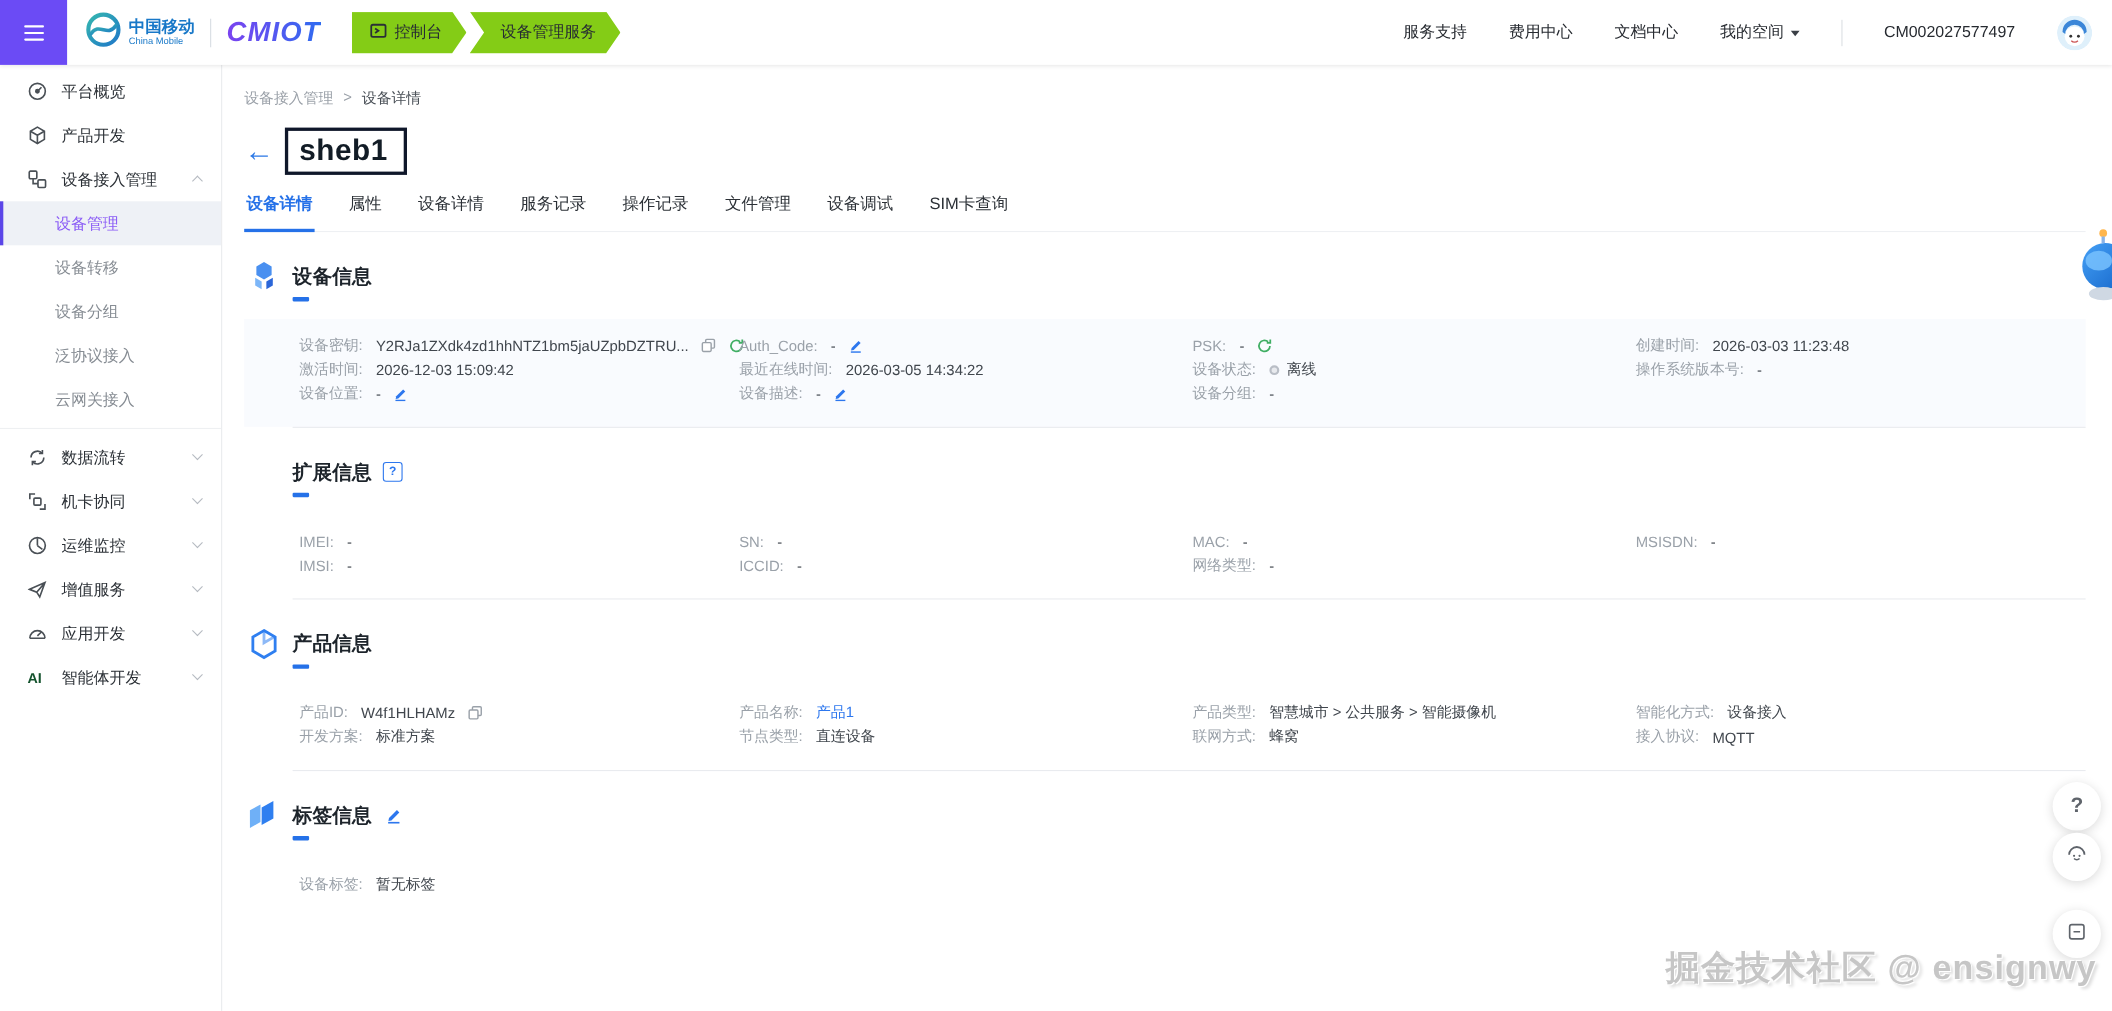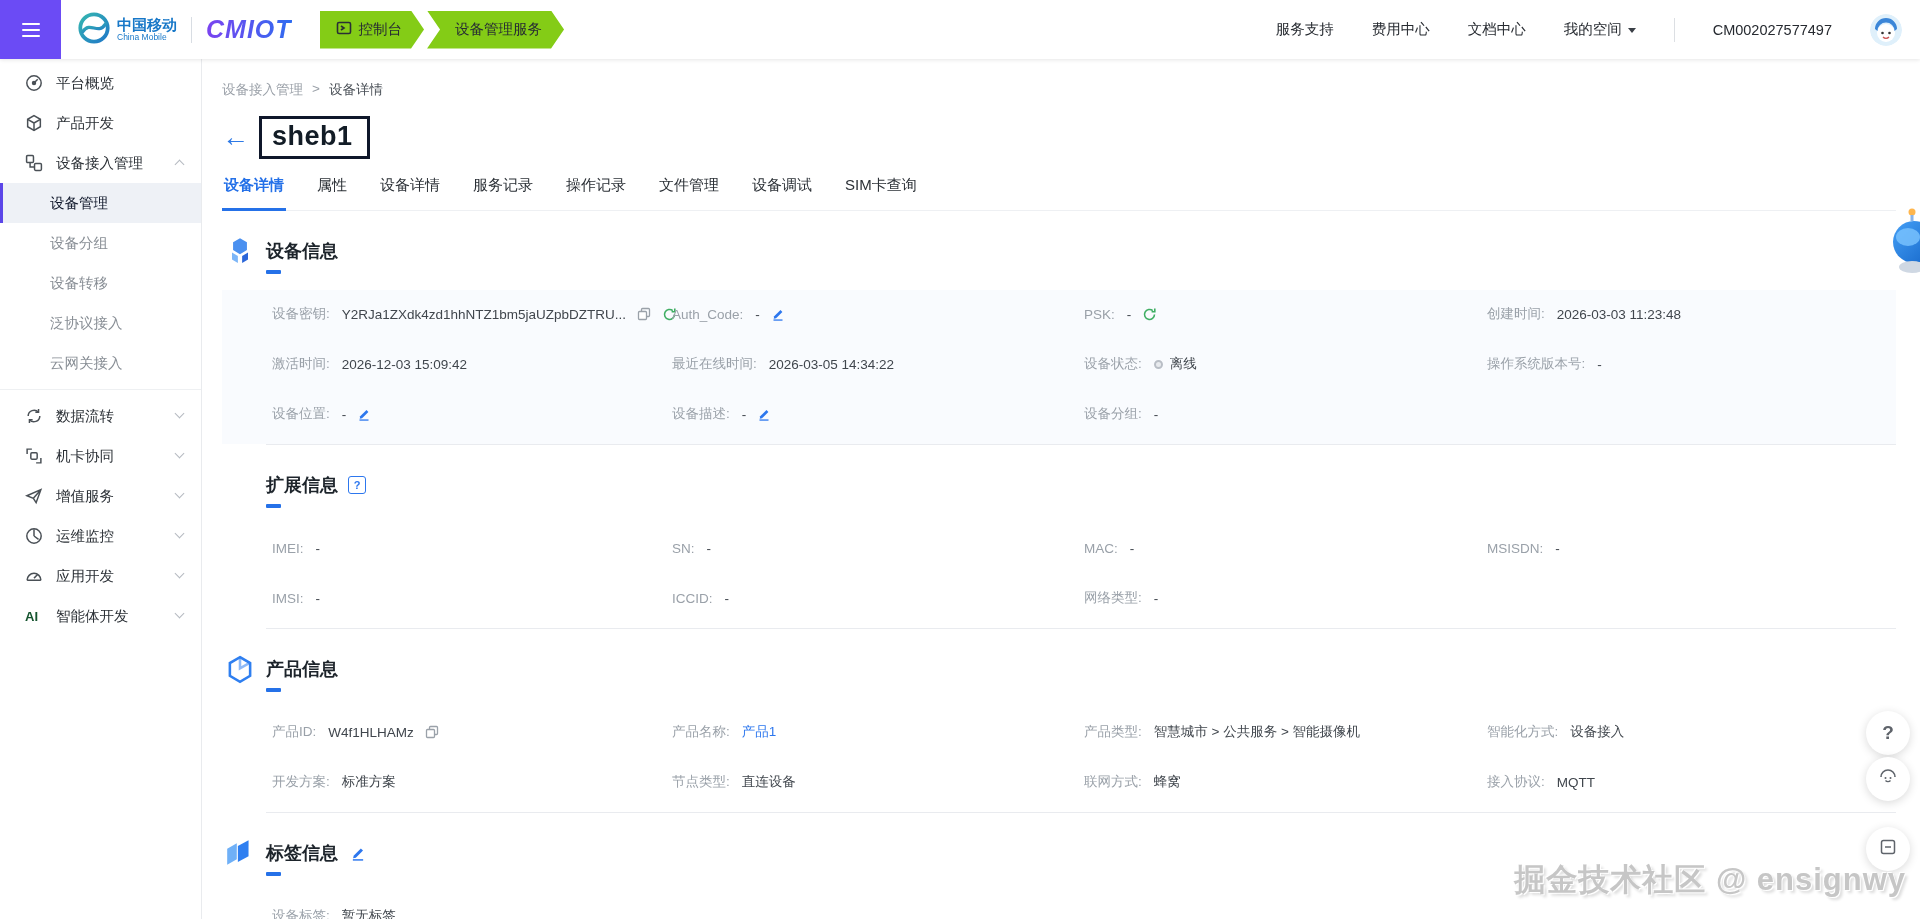--- a/index.html
+++ b/index.html
@@ -44,21 +44,21 @@
   .sitem { position:relative; height:40px; display:flex; align-items:center; padding-left:25px;
     gap:13px; color:#2b3036; cursor:pointer; white-space:nowrap; }
   .sitem .sicon { width:18px; height:18px; display:inline-flex; flex:0 0 auto; }
   .ai-glyph { font-size:13px; font-weight:bold; color:#14532d; width:18px; text-align:left; }
   .chev { position:absolute; right:18px; top:17px; width:7px; height:7px;
     border-right:1.5px solid #b5bac1; border-bottom:1.5px solid #b5bac1; }
   .chev.down { transform:rotate(45deg); top:14px; }
   .chev.up { transform:rotate(-135deg); top:18px; }
   .sub-item { position:relative; height:40px; display:flex; align-items:center; padding-left:50px;
     color:#878d94; cursor:pointer; }
-  .sub-item.active { background:#eef1f6; color:#0f172a; }
+  .sub-item.active { background:#eef1f6; color:#8b5cf6; }
   .sub-item.active::before { content:""; position:absolute; left:0; top:0; bottom:0; width:3px;
     background:#5b46e8; }
   .sdivider { height:1px; background:#eef0f2; margin:6px 0; }
 
   
   .main { position:absolute; left:202px; top:59px; right:0; bottom:0; background:#fff;
     padding:0 24px 0 20px; overflow:hidden; }
   .breadcrumb { padding-top:22px; font-size:13.5px; color:#9aa0a8; display:flex; gap:9px; }
   .bc-current { color:#4a5057; }
   .title-row { margin-top:17px; display:flex; align-items:center; }
@@ -74,21 +74,21 @@
   .sec-head { position:relative; padding-left:44px; margin-top:28px; }
   .sec-icon { position:absolute; left:2px; top:-3px; width:32px; height:32px; }
   .sec-title-line { display:flex; align-items:center; gap:10px; }
   .sec-title { font-size:18px; font-weight:bold; color:#1d242b; }
   .sec-bar { width:15px; height:4px; background:#2571e8; border-radius:1px; margin-top:7px; }
   .help-badge { width:18px; height:18px; border:1.6px solid #2d77ee; border-radius:3px;
     color:#2d77ee; font-size:11px; font-weight:bold; display:inline-flex; align-items:center;
     justify-content:center; cursor:pointer; }
 
   .fgrid { margin-top:16px; padding:14px 0 20px 50px; display:grid;
-    grid-template-columns:400px 412px 403px 1fr; row-gap:30px; font-size:13.5px; }
+    grid-template-columns:400px 412px 403px 1fr; row-gap:2px; font-size:13.5px; }
   .fgrid.tinted { background:#f9fbfe; }
   .field { display:flex; align-items:center; min-height:20px; }
   .fl { color:#9aa1a9; margin-right:12px; white-space:nowrap; }
   .fv { color:#40464d; white-space:nowrap; }
   .fv.link { color:#2d77ee; cursor:pointer; }
   .icon-btn { margin-left:11px; display:inline-flex; cursor:pointer; }
   .status-dot { width:9px; height:9px; border-radius:50%; background:#e8eaee;
     border:2px solid #b9bec6; margin-right:7px; flex:0 0 auto; }
   .divider { height:1px; background:#e9ebef; margin-left:44px; }
 
@@ -198,24 +198,24 @@
         <path d="M4.8 8v4.2h4.2"></path>
       </svg>
       </span>
     <span>设备接入管理</span>
     <span class="chev up"></span>
   </div>
   <div class="sub-item active">
     <span>设备管理</span>
   </div>
   <div class="sub-item">
+    <span>设备转移</span>
+  </div>
+  <div class="sub-item">
     <span>设备分组</span>
-  </div>
-  <div class="sub-item">
-    <span>设备转移</span>
   </div>
   <div class="sub-item">
     <span>泛协议接入</span>
   </div>
   <div class="sub-item">
     <span>云网关接入</span>
   </div>
   <div class="sdivider"></div>
   <div class="sitem">
     <span class="sicon">
@@ -233,34 +233,34 @@
         <path d="M2 6.5V2h4.5M15 10.5V15h-4.5"></path>
           <rect x="5.5" y="5.5" width="6" height="6" rx="1"></rect>
       </svg>
       </span>
     <span>机卡协同</span>
     <span class="chev down"></span>
   </div>
   <div class="sitem">
     <span class="sicon">
       <svg viewBox="0 0 17 17" fill="none" stroke="#4a5056" stroke-width="1.4">
-        <path d="M1.8 8.3L15 2.5 10.5 14.8l-2.6-4.1-6.1-2.4zM7.9 10.7L15 2.5"></path>
-      </svg>
-      </span>
-    <span>增值服务</span>
-    <span class="chev down"></span>
-  </div>
-  <div class="sitem">
-    <span class="sicon">
-      <svg viewBox="0 0 17 17" fill="none" stroke="#4a5056" stroke-width="1.4">
         <circle cx="8.5" cy="8.5" r="6.8"></circle>
           <path d="M8.5 8.5V2.2M8.5 8.5l4.3 3.2"></path>
       </svg>
       </span>
     <span>运维监控</span>
+    <span class="chev down"></span>
+  </div>
+  <div class="sitem">
+    <span class="sicon">
+      <svg viewBox="0 0 17 17" fill="none" stroke="#4a5056" stroke-width="1.4">
+        <path d="M1.8 8.3L15 2.5 10.5 14.8l-2.6-4.1-6.1-2.4zM7.9 10.7L15 2.5"></path>
+      </svg>
+      </span>
+    <span>增值服务</span>
     <span class="chev down"></span>
   </div>
   <div class="sitem">
     <span class="sicon">
       <svg viewBox="0 0 17 17" fill="none" stroke="#4a5056" stroke-width="1.4">
         <path d="M2 12.5a6.5 6.5 0 1 1 13 0"></path>
           <path d="M8.5 10.5l3.2-3.2"></path>
           <path d="M2 12.5h13"></path>
       </svg>
       </span>

